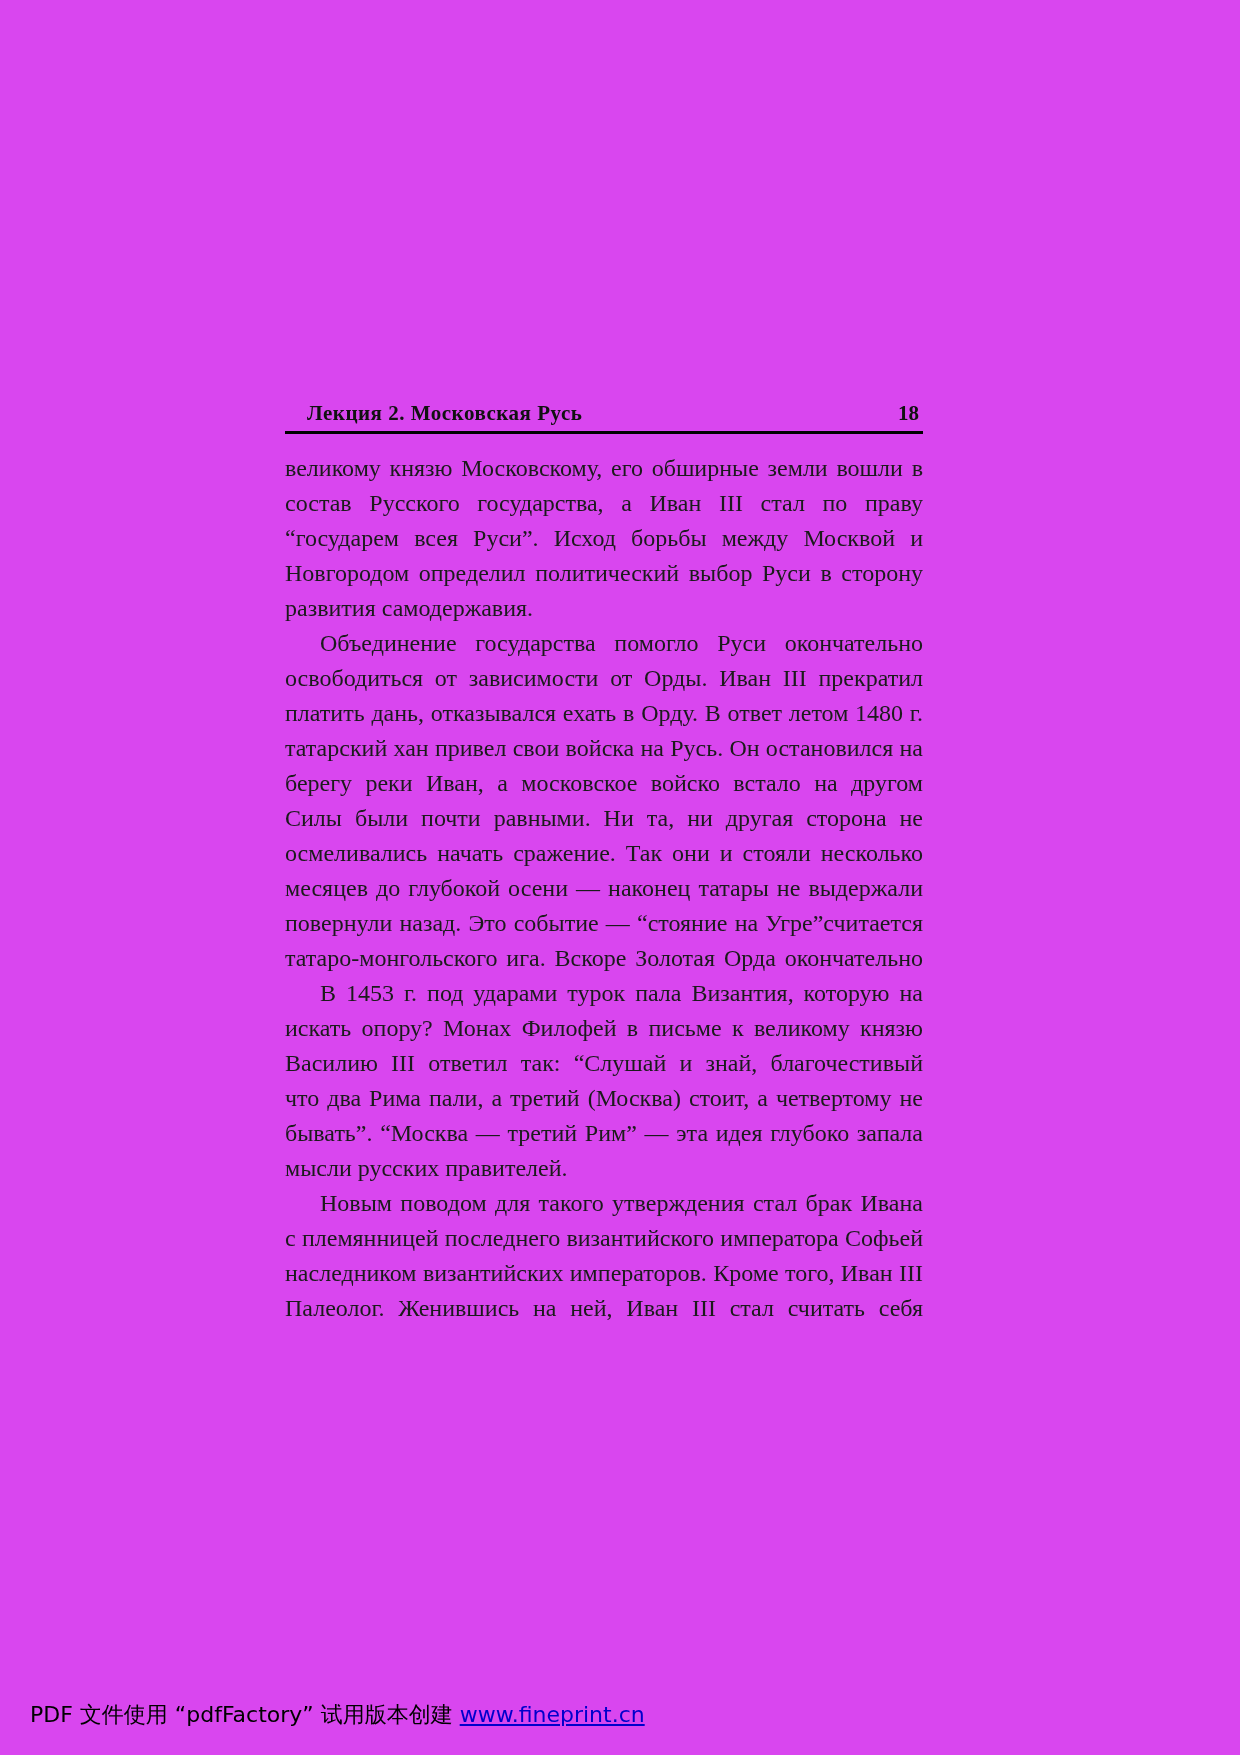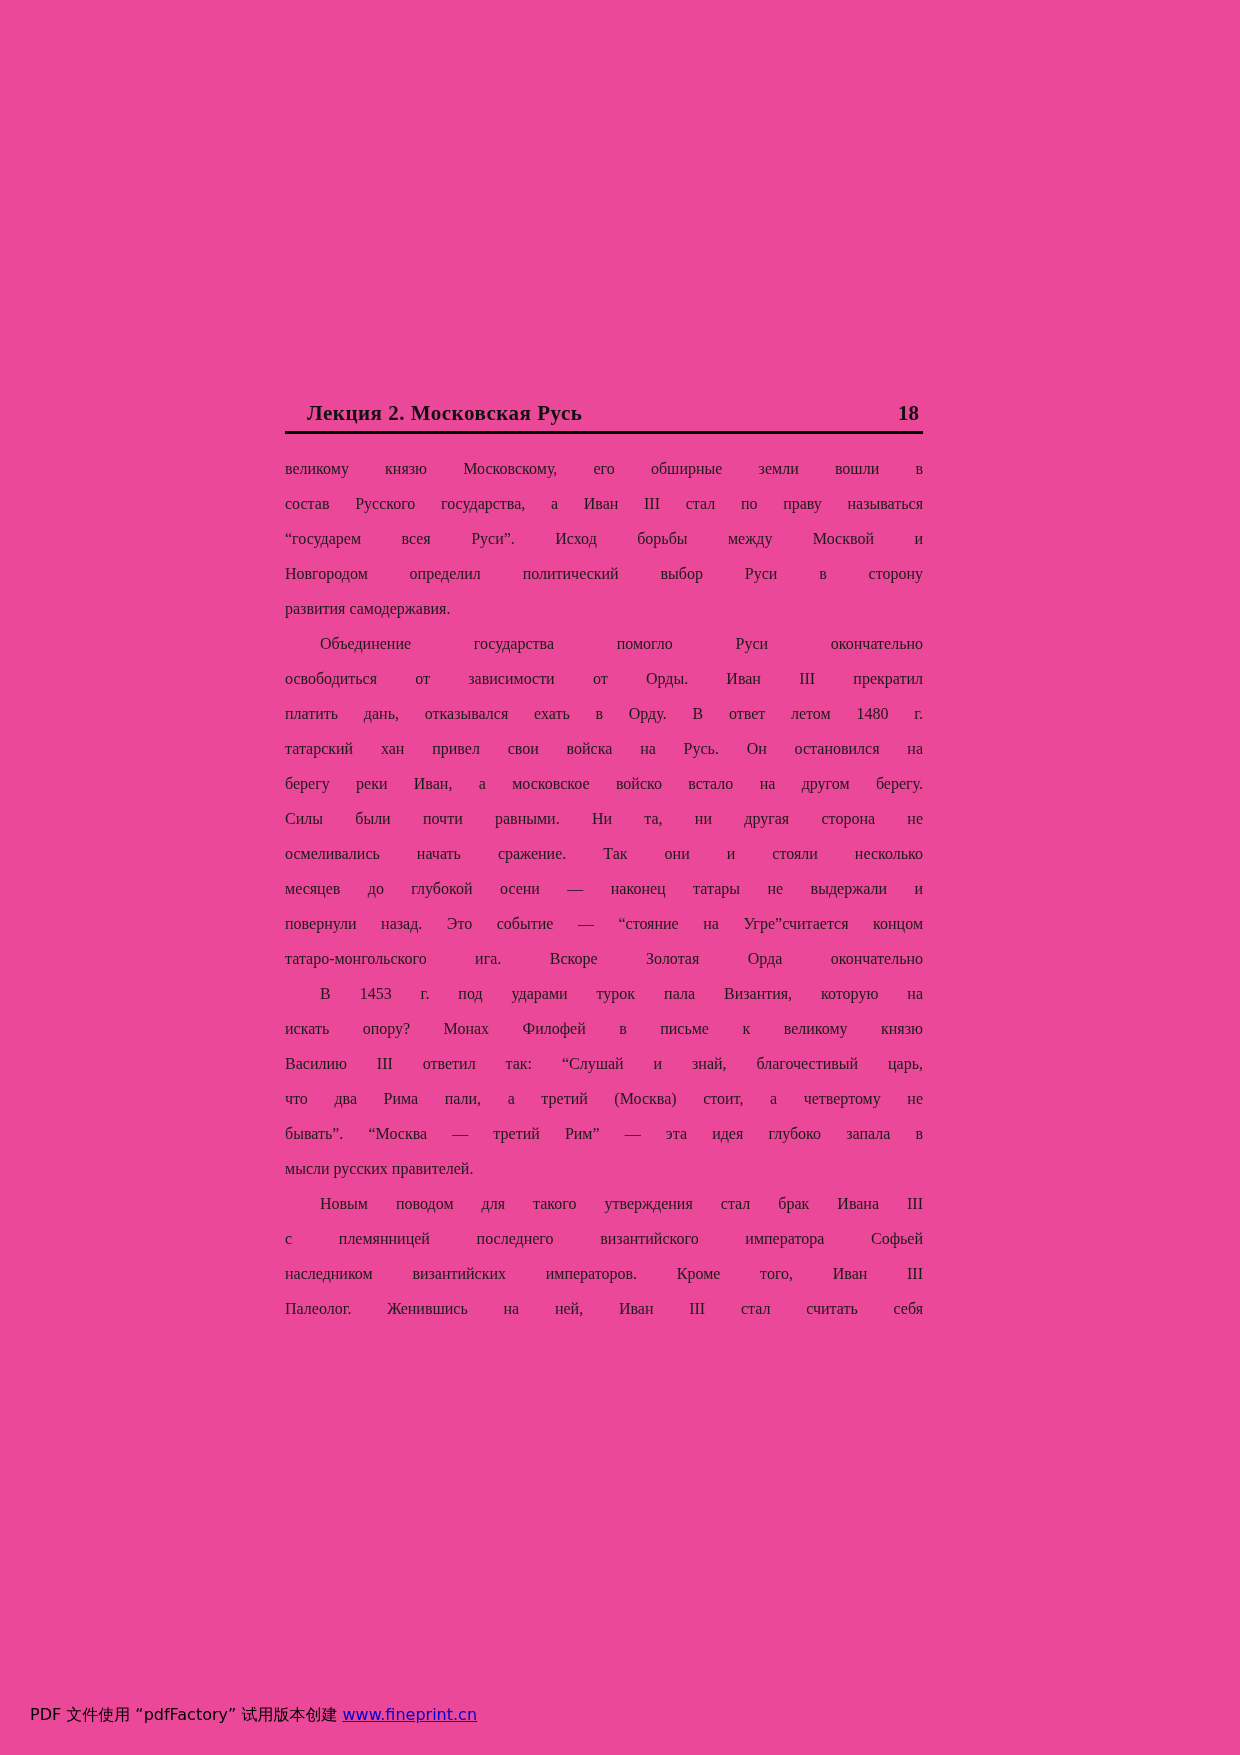--- a/index.html
+++ b/index.html
@@ -1,19 +1,19 @@
 <!DOCTYPE html>
 <html><head>
 <meta charset="utf-8">
 <style>
   html,body{margin:0;padding:0;}
   .page{
     position:relative;
     width:1240px;height:1755px;
-    background:#ec4899;
+    background:#d946ef;
     overflow:hidden;
     font-family:"Liberation Serif","DejaVu Serif",serif;
     color:#1b1b1b;
   }
   .column{
     position:absolute;
     left:285px;top:402px;
     width:638px;
   }
   .header{
@@ -24,35 +24,35 @@
     padding-bottom:6px;
     font-weight:bold;
     font-size:21px;
     line-height:23px;
     color:#111;
   }
   .header .title{padding-left:22px;letter-spacing:0.5px;}
   .header .pagenum{padding-right:4px;}
   .body{margin-top:17px;}
   .line{
-    font-size:16px;
+    font-size:24px;
     line-height:35px;
     text-align:justify;
     text-align-last:justify;
     white-space:normal;
     overflow:hidden;
     height:35px;
   }
   .line.indent{padding-left:35px;}
   .line.no-justify{text-align-last:left;}
   .footer{
     position:absolute;
     left:30px;top:1700px;
     font-family:"DejaVu Sans","Liberation Sans",sans-serif;
-    font-size:16px;
+    font-size:22px;
     line-height:30px;
     color:#000;
     white-space:nowrap;
   }
   .footer a{
     color:#0000cc;
     text-decoration:underline;
   }
 </style>
 </head>

